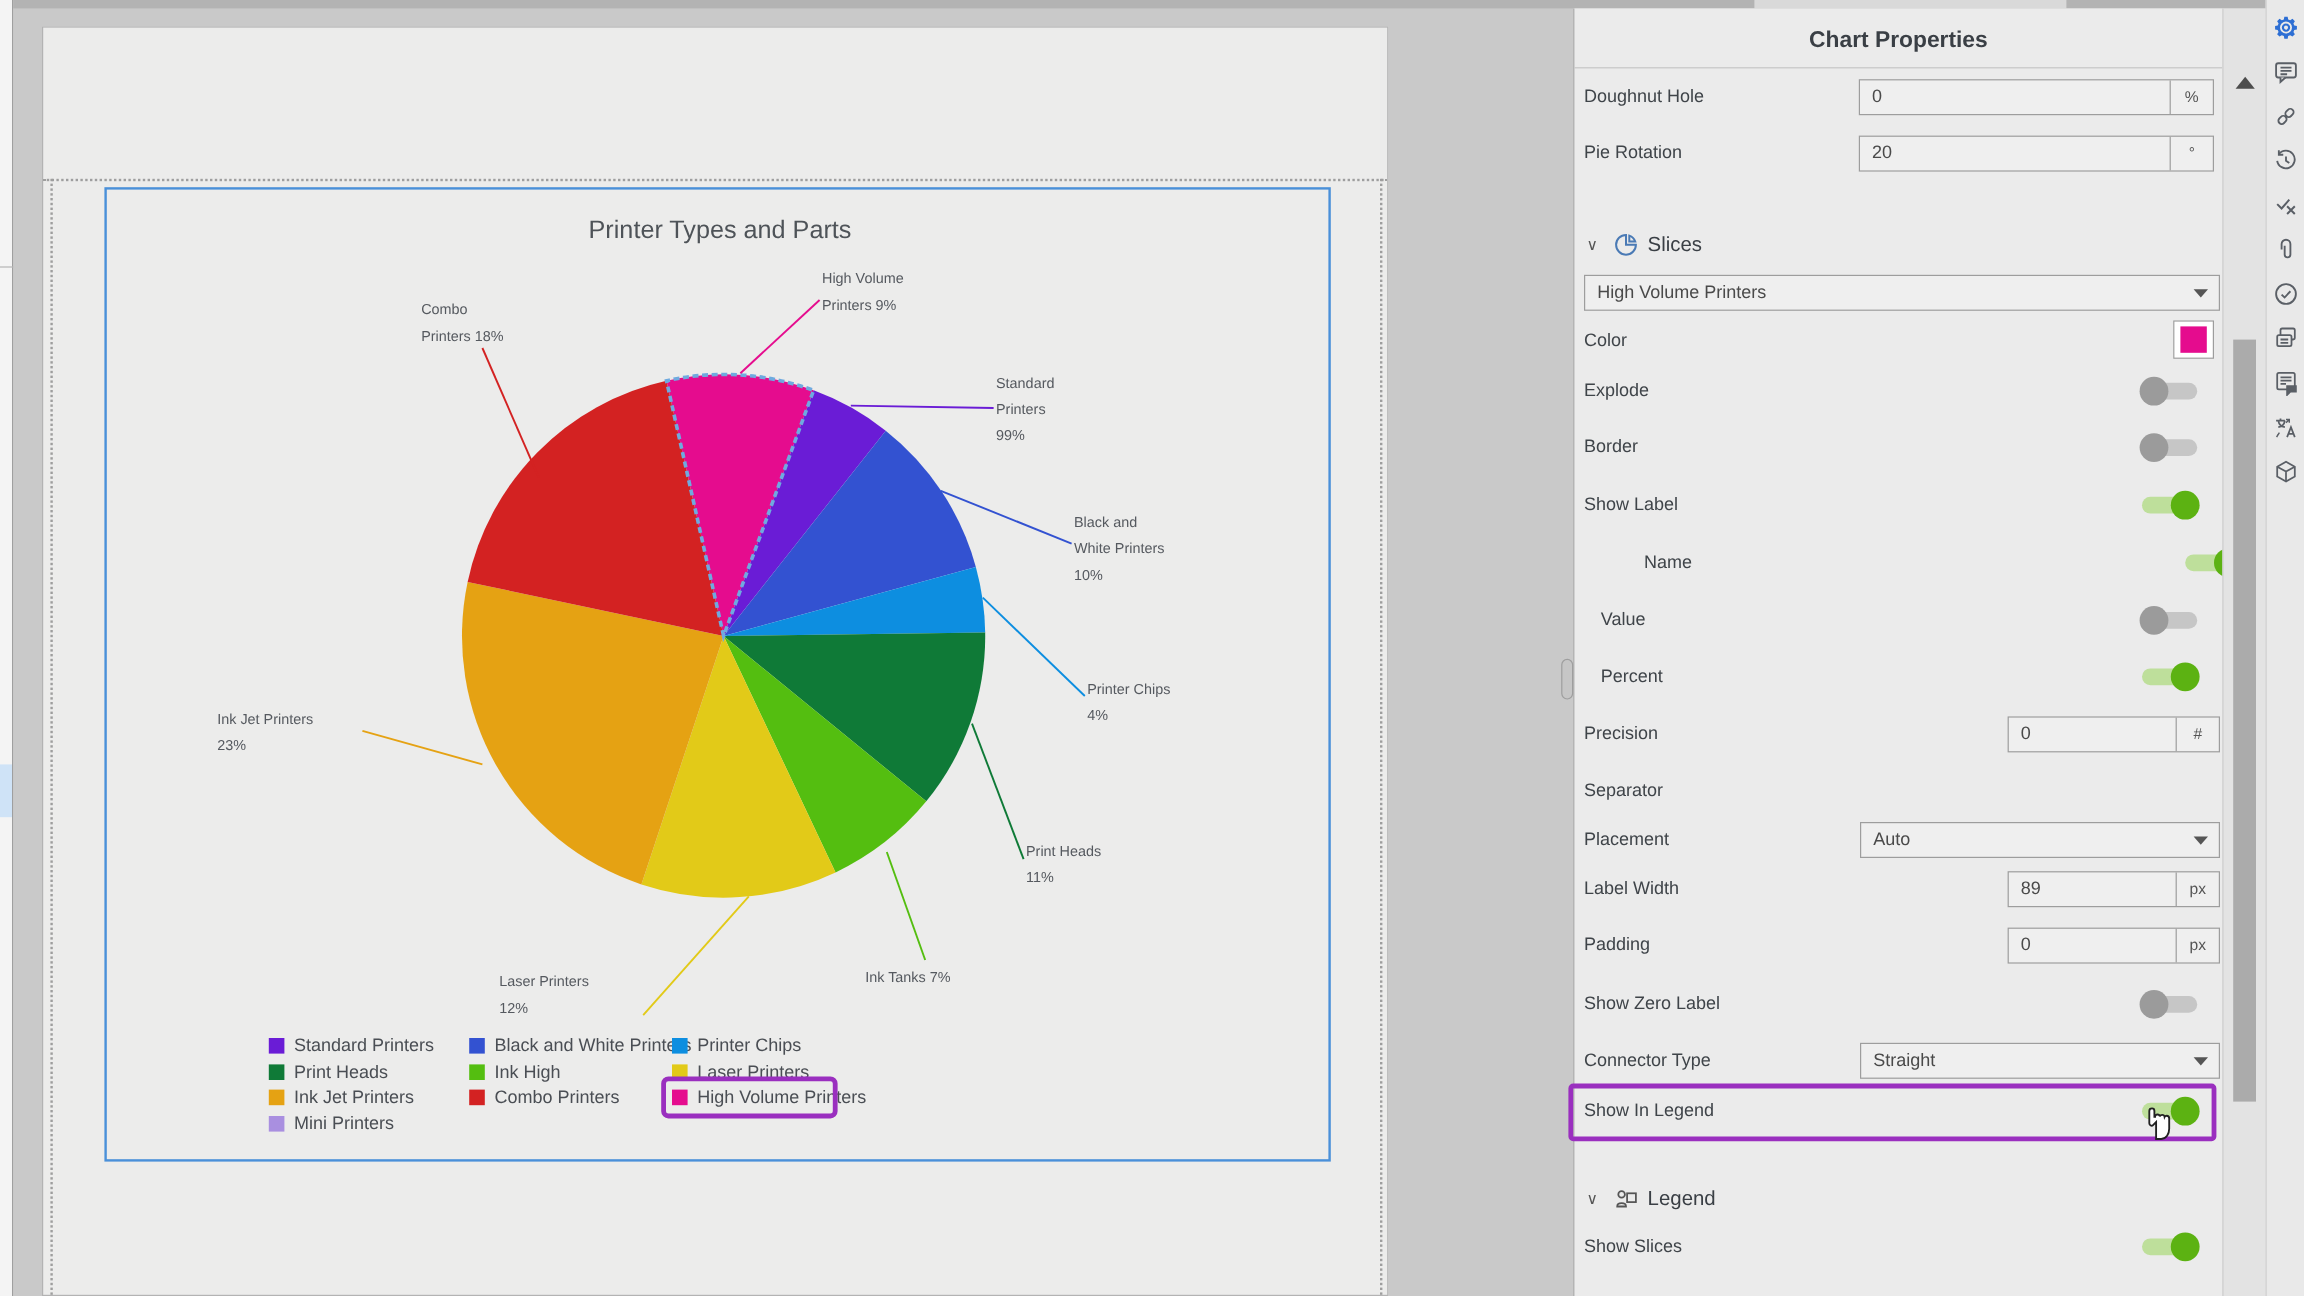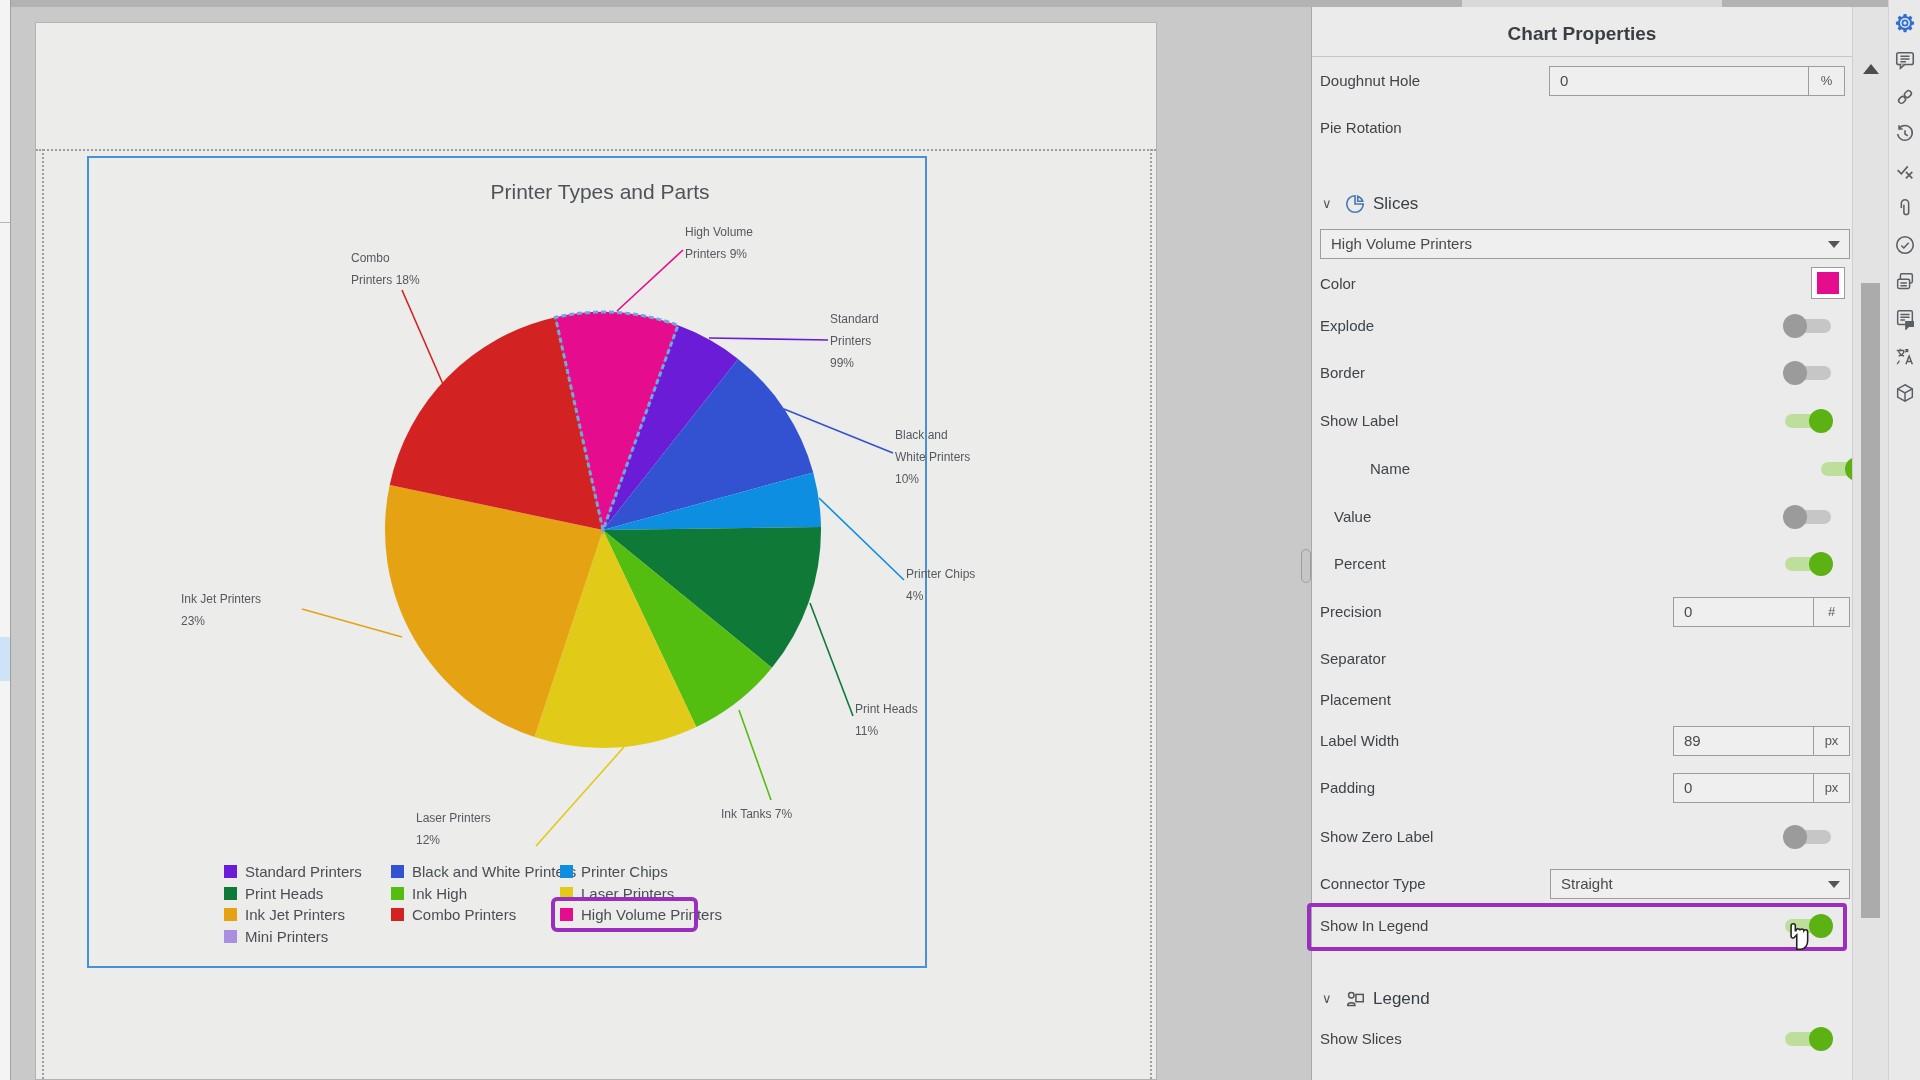--- a/index.html
+++ b/index.html
@@ -17,21 +17,21 @@
   #top-strip-tab { left:1462px; top:0; width:260px; height:7px; background:#d9d9d9; }
 
   
   #page { left:35px; top:22px; width:1122px; height:1058px; background:#ececeb; border:1px solid #b3b3b3; }
   .dotted-h { border-top:2px dotted #9e9e9e; height:0; }
   .dotted-v { border-left:2px dotted #9e9e9e; width:0; }
   #margin-h { left:0; top:126px; width:1120px; }
   #margin-v-left { left:6px; top:126px; height:930px; }
   #margin-v-right { left:1114px; top:126px; height:930px; }
 
-  #chart-frame { left:51px; top:133px; width:840px; height:812px; border:2px solid #4a90d9; background:transparent; }
+  #chart-frame { left:51px; top:133px; width:1022px; height:812px; border:2px solid #4a90d9; background:transparent; }
   #chart-title { left:0; top:22px; width:1022px; text-align:center; font-size:21px; color:#4e5358; }
   #chart-svg { left:0; top:0; }
   .pie-label { position:absolute; font-size:12px; line-height:22px; color:#55595f; white-space:pre; }
 
   
   .legend-item { position:absolute; height:17px; }
   .legend-swatch { position:absolute; left:0; top:2px; width:13px; height:13px; }
   .legend-text { position:absolute; left:21px; top:0; font-size:15px; color:#4a4e54; white-space:nowrap; }
   #legend-highlight { left:462px; top:739px; width:147px; height:35px; border:4px solid #9a2fbf; border-radius:6px; }
 
@@ -179,20 +179,24 @@
   <div id="rows-layer">
       <div class="prow" style="top: 59px;">
         <div class="prow-label">Doughnut Hole</div>
         <div class="num-box" style="left: 237px; width: 296px;">
           <div class="num-val">0</div>
           <div class="num-unit">%</div>
         </div>
       </div>
       <div class="prow" style="top: 106px;">
         <div class="prow-label">Pie Rotation</div>
+        <div class="num-box" style="left: 237px; width: 296px;">
+          <div class="num-val">20</div>
+          <div class="num-unit">°</div>
+        </div>
       </div>
       <div class="prow" style="top: 182px;">
         <div class="section-chevron">∨</div>
         <div class="section-icon"><svg width="22" height="22" viewBox="0 0 24 24" fill="none" stroke="#4a7ab5" stroke-width="1.8">
             <path d="M12 3 A9 9 0 1 0 21 12 L12 12 Z"></path>
             <path d="M15 3.6 A9 9 0 0 1 20.4 9 L15 9 Z"></path>
           </svg></div>
         <div class="section-label">Slices</div>
       </div>
       <div class="prow" style="top: 222px;">
@@ -248,20 +252,24 @@
         <div class="num-box" style="left: 361px; width: 177px;">
           <div class="num-val">0</div>
           <div class="num-unit">#</div>
         </div>
       </div>
       <div class="prow" style="top: 637px;">
         <div class="prow-label">Separator</div>
       </div>
       <div class="prow" style="top: 678px;">
         <div class="prow-label">Placement</div>
+        <div class="dd-box" style="left: 238px; width: 300px;">
+          <div class="dd-val">Auto</div>
+          <div class="dd-arrow"></div>
+        </div>
       </div>
       <div class="prow" style="top: 719px;">
         <div class="prow-label">Label Width</div>
         <div class="num-box" style="left: 361px; width: 177px;">
           <div class="num-val">89</div>
           <div class="num-unit">px</div>
         </div>
       </div>
       <div class="prow" style="top: 766px;">
         <div class="prow-label">Padding</div>

